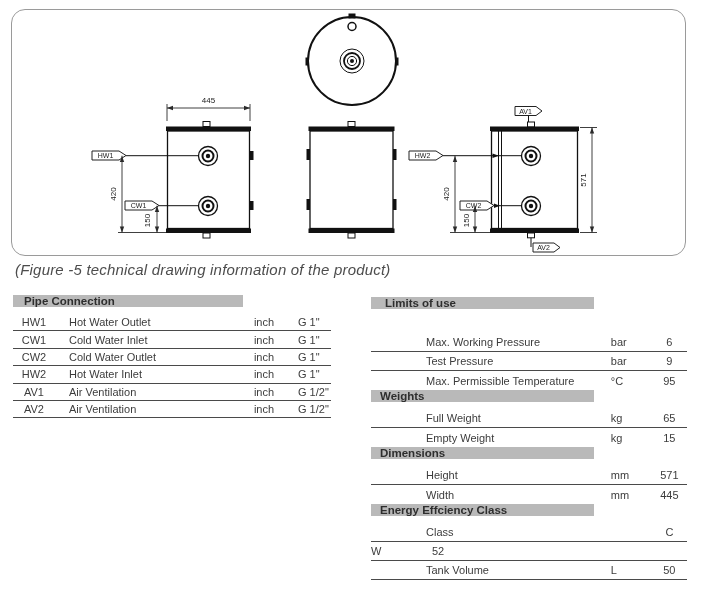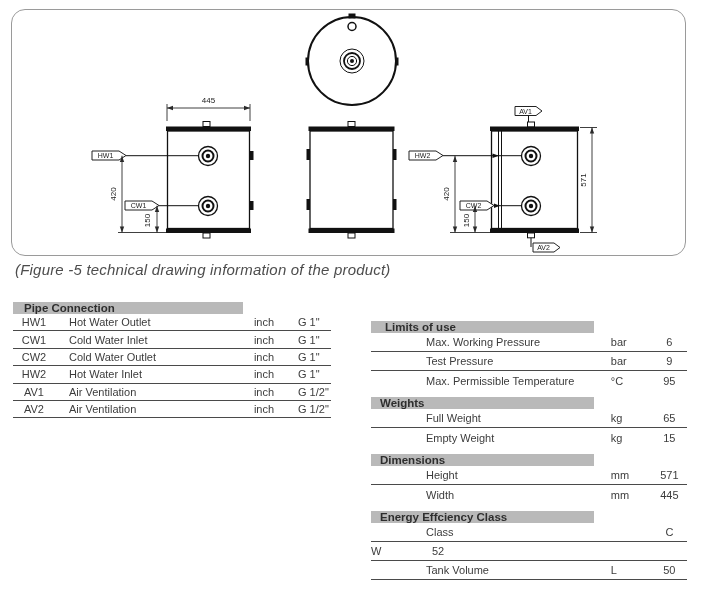--- a/index.html
+++ b/index.html
@@ -12,21 +12,21 @@
     position:absolute;left:11px;top:9px;width:673px;height:245px;
     border:1.5px solid #9a9a9a;border-radius:14px;background:#fff;
   }
   .drawing-svg{position:absolute;left:0;top:0;width:706px;height:280px;}
   .figure-caption{
     position:absolute;left:15px;top:261px;font-size:15px;font-style:italic;
     color:#4d4d4d;letter-spacing:.2px;
   }
   
   .tbl{position:absolute;font-size:11px;}
-  .seg-row{display:flex;align-items:flex-end;}
+  .seg-row{display:flex;align-items:flex-start;}
   .seg{background:#b9b9b9;display:flex;align-items:center;}
   .seg.title{font-weight:bold;font-size:11.5px;color:#2e2e2e;}
   .row{display:flex;align-items:center;}
   .row.rule{border-bottom:1px solid #4a4a4a;}
   
   .pipe-tbl{left:13px;top:295px;width:318px;}
   .pipe-head{height:19px;}
   .pipe-head .seg.main{width:230px;padding-left:11px;box-sizing:border-box;}
   .pipe-head .seg.unit{width:32px;margin-left:5px;}
   .pipe-head .seg.val{width:44px;margin-left:7px;}

